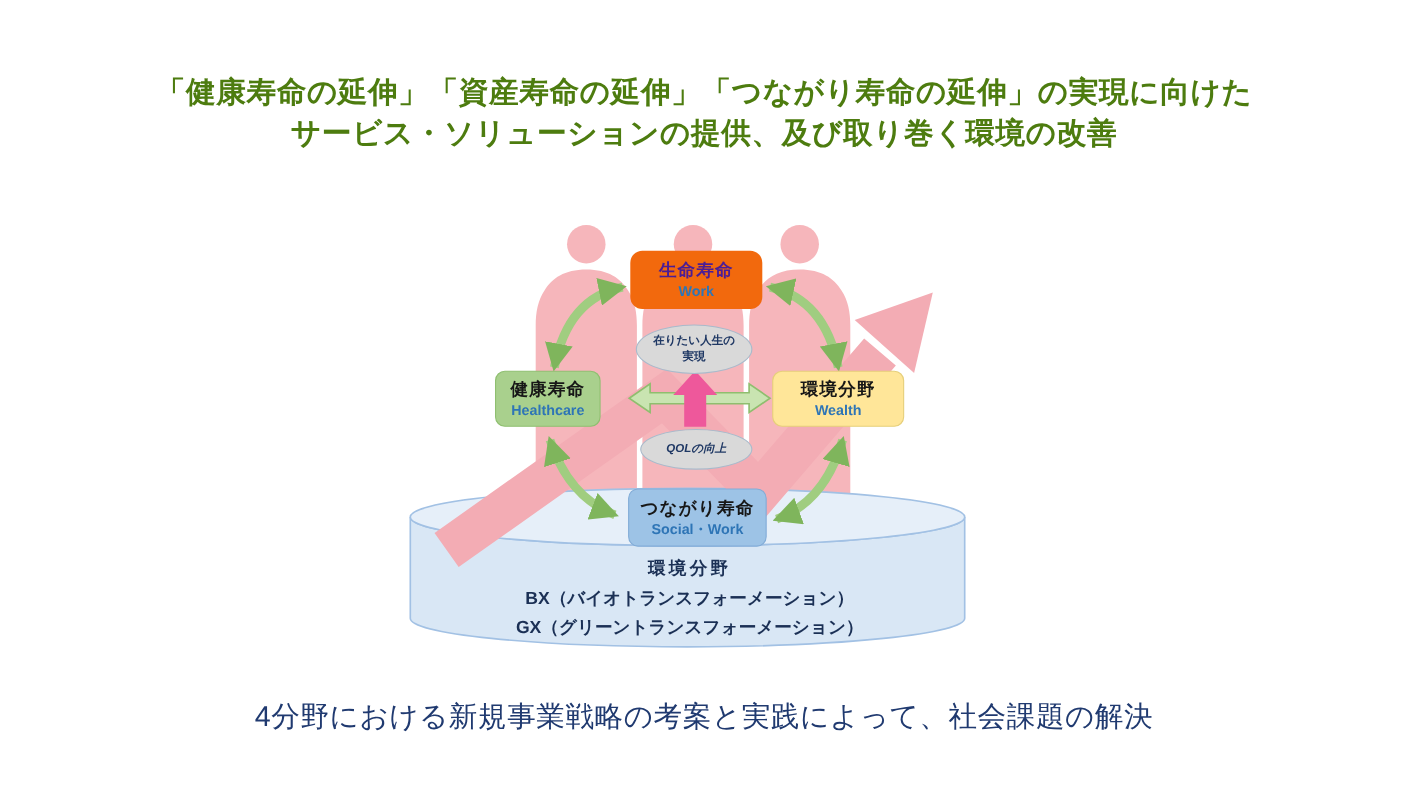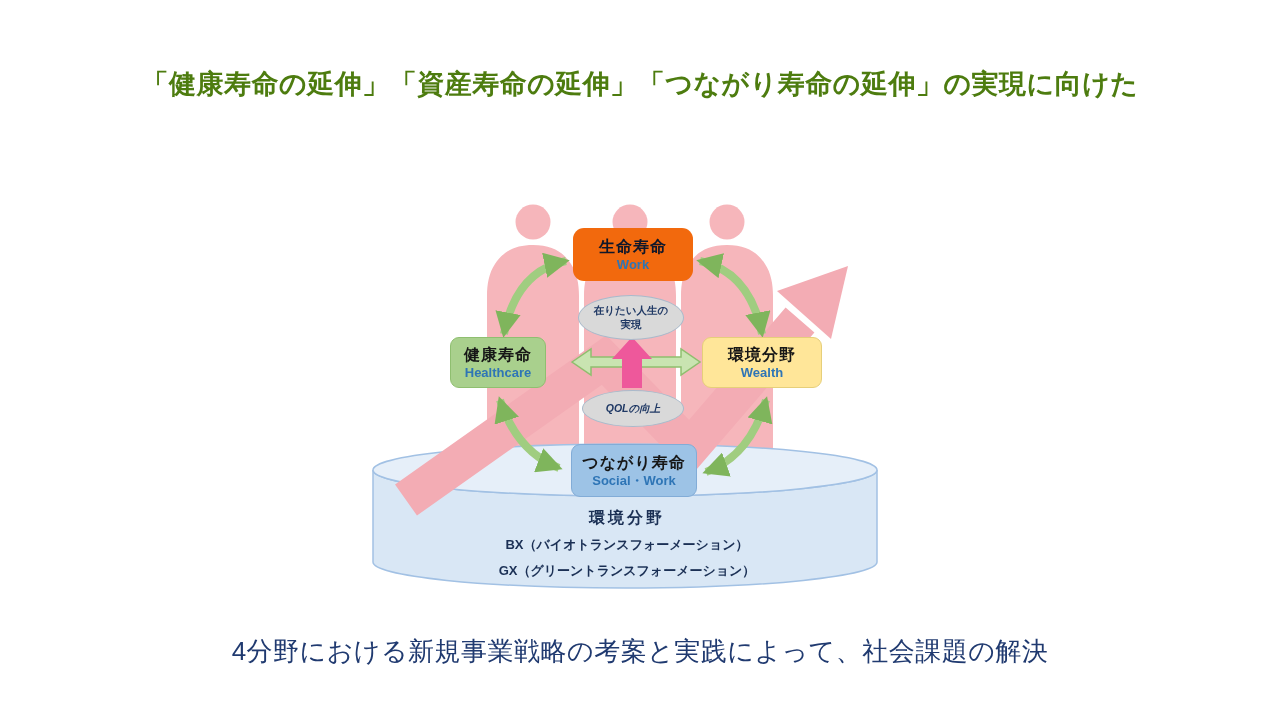--- a/index.html
+++ b/index.html
@@ -11,34 +11,34 @@
          font-weight:bold;font-size:27px;line-height:37px;color:#4d7c0f;letter-spacing:0.5px;}
 
   .footer{position:absolute;top:634px;left:0;width:1280px;text-align:center;
           font-size:26px;color:#203a70;letter-spacing:0.5px;}
 
   .node{position:absolute;display:flex;flex-direction:column;align-items:center;
         justify-content:center;gap:3px;border-radius:9px;box-sizing:border-box;}
   .node .jp{font-size:16px;font-weight:bold;color:#171717;letter-spacing:1px;line-height:1;}
   .node .en{font-size:13px;font-weight:bold;color:#2e75b6;line-height:1;}
   .node-life{left:573px;top:228px;width:120px;height:53px;background:#f2690d;border-radius:11px;}
-  .node-life .jp{color:#0f172a;}
+  .node-life .jp{color:#4c1d95;}
   .node-health{left:450px;top:337px;width:96px;height:51px;background:#a9d08d;border:1px solid #8fbf70;}
   .node-wealth{left:702px;top:337px;width:120px;height:51px;background:#ffe699;border:1px solid #e6cf7a;}
   .node-social{left:571px;top:444px;width:126px;height:53px;background:#9dc3e6;border:1px solid #82acd7;}
 
   .bubble{position:absolute;display:flex;flex-direction:column;align-items:center;justify-content:center;
           background:#d9d9d9;border:1px solid #a9bacb;border-radius:50%;box-sizing:border-box;
           font-size:10.5px;font-weight:bold;color:#1f3864;line-height:1.25;text-align:center;}
   .bubble-goal{left:578px;top:295px;width:106px;height:45px;}
   .bubble-qol{left:582px;top:390px;width:102px;height:37px;font-style:italic;}
 
   .env-text{position:absolute;left:327px;top:504px;width:600px;text-align:center;color:#1b3055;}
   .env-heading{font-size:16px;font-weight:bold;letter-spacing:3px;line-height:28px;}
-  .env-line{font-size:13px;font-weight:bold;line-height:26px;}
+  .env-line{font-size:16px;font-weight:bold;line-height:26px;}
 </style>
 </head>
 <body>
 
 <div class="slide">
 
   <svg class="bg-svg" viewBox="0 0 1280 720">
     <defs>
       <g id="person">
         <circle cx="0" cy="0" r="17.5"></circle>
@@ -70,20 +70,21 @@
       <path d="M766,400 Q750,456 706,472" marker-start="url(#ah)" marker-end="url(#ah)"></path>
     </g>
 
     <polygon points="572,362 591,349 591,357 681,357 681,349 700,362 681,375 681,367 591,367 591,375" fill="#c9e4b1" stroke="#8fbe6e" stroke-width="1.5"></polygon>
 
     <polygon points="632,337 652,359 642,359 642,388 622,388 622,359 612,359" fill="#ee589b"></polygon>
   </svg>
 
   <div class="title">
     <div>「健康寿命の延伸」「資産寿命の延伸」「つながり寿命の延伸」の実現に向けた</div>
+    <div>サービス・ソリューションの提供、及び取り巻く環境の改善</div>
   </div>
 
   <div class="node node-life">
     <span class="jp">生命寿命</span>
     <span class="en">Work</span>
   </div>
   <div class="node node-health">
     <span class="jp">健康寿命</span>
     <span class="en">Healthcare</span>
   </div>

